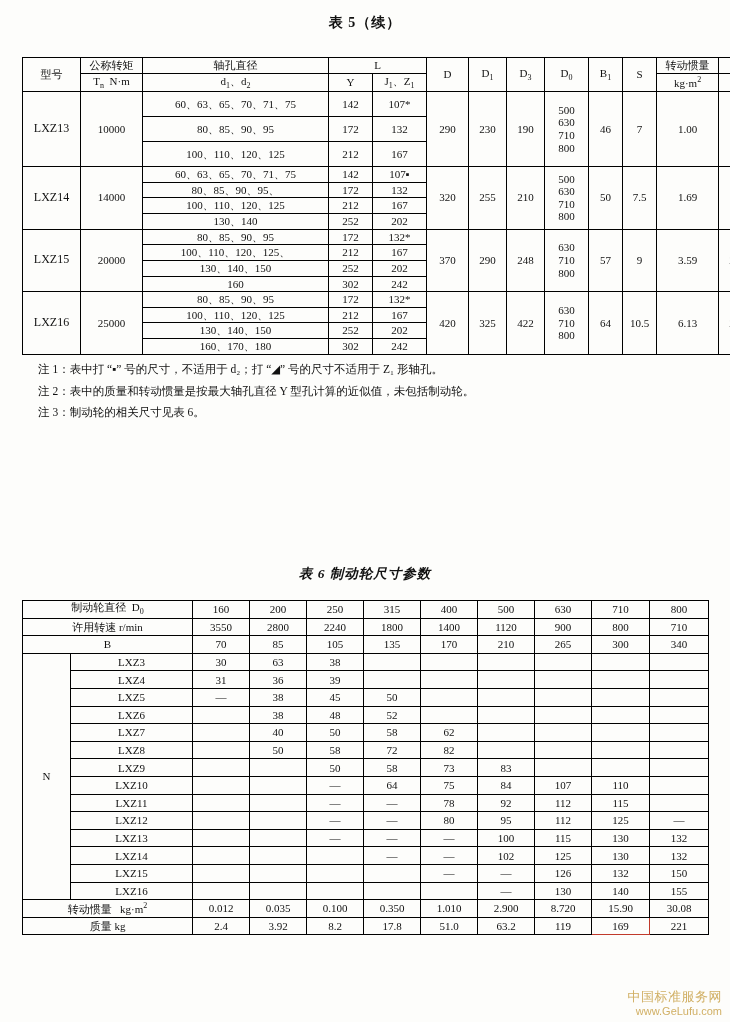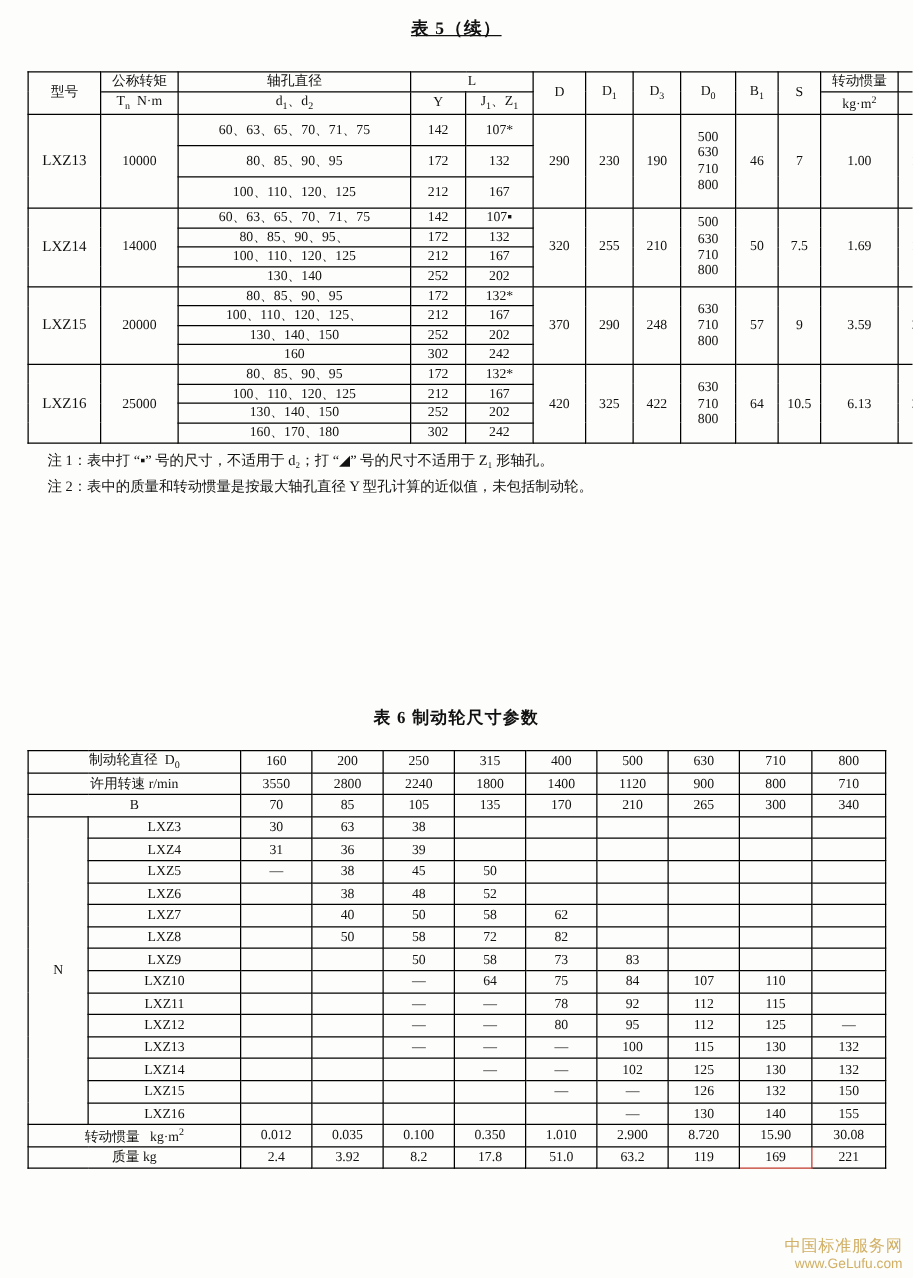--- a/index.html
+++ b/index.html
@@ -5,21 +5,20 @@
   html,body{margin:0;padding:0;}
   body{
     width:730px;height:1022px;background:#fdfdfb;
     font-family:"Liberation Serif","DejaVu Serif",serif;
     color:#111;position:relative;overflow:hidden;
   }
   .page{position:relative;width:730px;height:1022px;}
   .title5{
     text-align:center;font-size:14px;font-weight:bold;letter-spacing:1px;
     padding-top:14px;
-    text-decoration:underline;
   }
   table{border-collapse:collapse;}
   
   .t5-wrap{position:absolute;left:22px;top:36px;width:686px;margin-top:21px;}
   table.t5{width:686px;font-size:11px;border:1.6px solid #000;table-layout:fixed;}
   table.t5 td,table.t5 th{
     border:0.8px solid #000;text-align:center;vertical-align:middle;
     padding:1px 1px;line-height:1.15;font-weight:normal;
   }
   table.t5 .hd{font-size:11px;}
@@ -238,24 +237,25 @@
         <td class="thickb">160、170、180</td>
         <td class="thickb">302</td>
         <td class="thickb">242</td>
       </tr>
     </tbody>
       </table>
 
     <div class="notes">
       <div>注 1：表中打 “▪” 号的尺寸，不适用于 d₂；打 “◢” 号的尺寸不适用于 Z₁ 形轴孔。</div>
       <div>注 2：表中的质量和转动惯量是按最大轴孔直径 Y 型孔计算的近似值，未包括制动轮。</div>
+      <div>注 3：制动轮的相关尺寸见表 6。</div>
     </div>
   </div>
 
-  <div style="position:absolute;left:0;top:565px;width:730px;">
+  <div style="position:absolute;left:0;top:565px;width:730px;font-style:italic;">
     <div class="title6">表 6  制动轮尺寸参数</div>
   </div>
 
   <div class="t6-wrap">
     <table class="t6">
       <colgroup>
         <col style="width:48px">
           <col style="width:122px">
         <col style="width:57px">
           <col style="width:57px">

